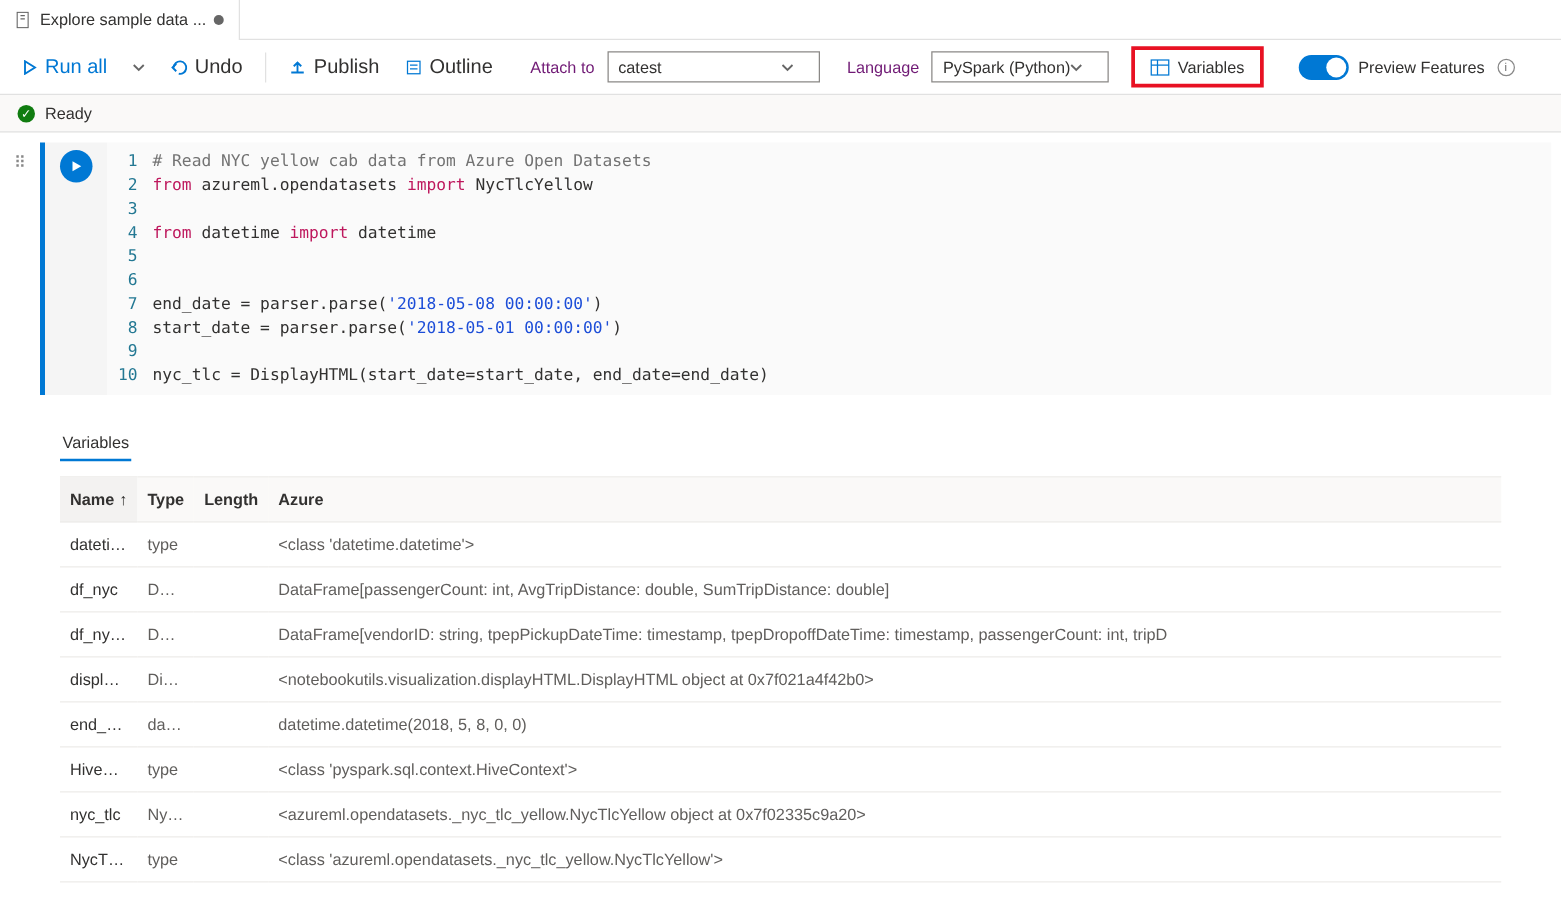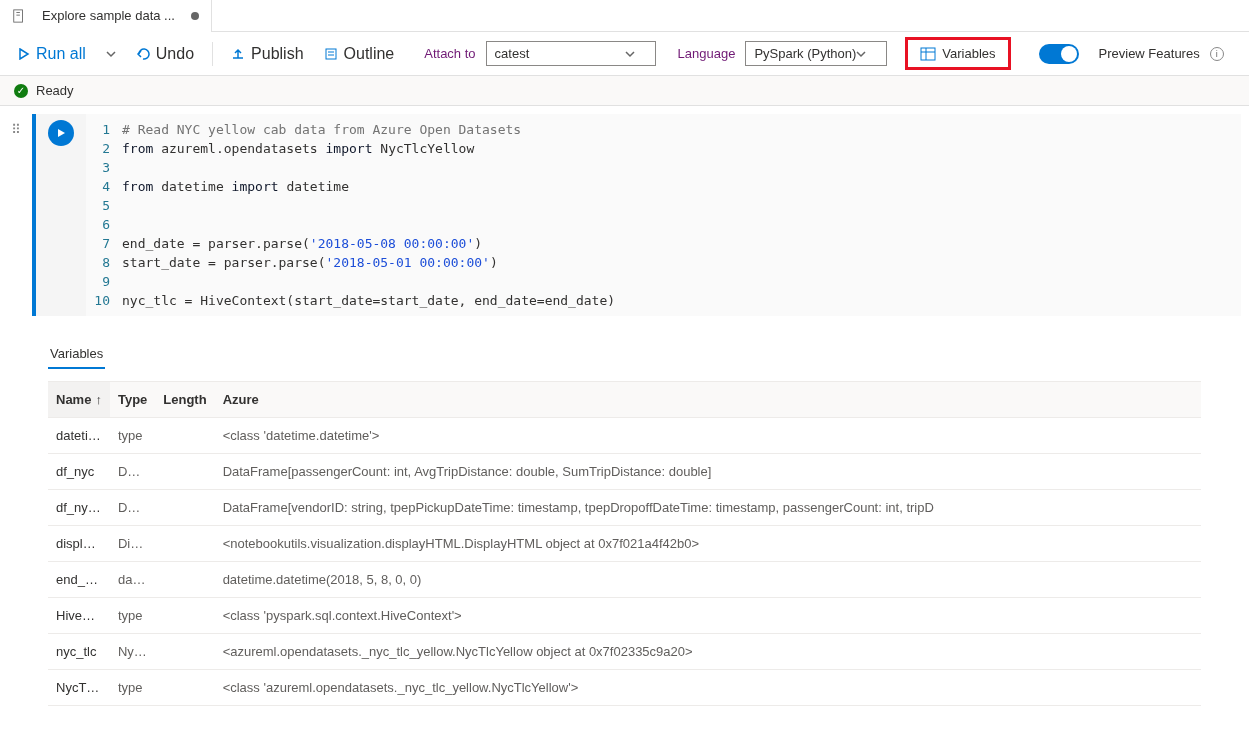--- a/index.html
+++ b/index.html
@@ -1,43 +1,43 @@
 <!DOCTYPE html>
 <html><head>
 <meta charset="utf-8">
 <style>
 * { box-sizing: border-box; margin: 0; padding: 0; }
 body { font-family: "Segoe UI", Arial, sans-serif; font-size: 13px; color: #323130; background: #fff; width: 1249px; }
 .tab-bar { display: flex; align-items: center; height: 32px; border-bottom: 1px solid #e1e1e1; }
-.tab { display: flex; align-items: center; gap: 16px; padding: 0 12px; height: 32px; border-right: 1px solid #e1e1e1; background: #fff; }
+.tab { display: flex; align-items: center; gap: 6px; padding: 0 12px; height: 32px; border-right: 1px solid #e1e1e1; background: #fff; }
 .tab .dot { width: 8px; height: 8px; border-radius: 50%; background: #666; }
 .toolbar { display: flex; align-items: center; height: 44px; padding: 0 10px; border-bottom: 1px solid #e1e1e1; gap: 4px; }
 .tb-btn { display: flex; align-items: center; gap: 6px; padding: 4px 8px; background: none; border: none; cursor: pointer; font-size: 16px; color: #323130; border-radius: 2px; }
 .tb-sep { width: 1px; height: 24px; background: #e1e1e1; margin: 0 6px; }
 .tb-label { margin: 0 6px 0 18px; color: #701a75; }
 .tb-select { border: 1px solid #8a8886; padding: 4px 20px 4px 8px; font-size: 13px; min-width: 140px; background: #fff; position: relative; display: flex; align-items: center; justify-content: space-between; cursor: pointer; }
 .tb-select.wide { min-width: 170px; }
 .variables-btn { border: 3px solid #e81123; padding: 6px 12px; display: flex; align-items: center; gap: 6px; margin-left: 14px; cursor: pointer; }
 .toggle { width: 40px; height: 20px; background: #0078d4; border-radius: 10px; position: relative; margin-left: 24px; cursor: pointer; }
 .toggle::after { content: ""; position: absolute; right: 2px; top: 2px; width: 16px; height: 16px; background: #fff; border-radius: 50%; }
-.preview-label { margin-left: 16px; }
+.preview-label { margin-left: 4px; }
 .status-bar { display: flex; align-items: center; height: 30px; padding: 0 14px; background: #faf9f8; border-bottom: 1px solid #e1e1e1; gap: 8px; }
 .check-icon { width: 14px; height: 14px; border-radius: 50%; background: #107c10; display: flex; align-items: center; justify-content: center; color: #fff; font-size: 10px; }
 .cell-area { display: flex; padding: 8px 0 0 0; }
 .drag-handle { width: 32px; display: flex; justify-content: center; padding-top: 8px; color: #888; cursor: grab; }
 .cell { flex: 1; display: flex; border-left: 4px solid #0078d4; margin-right: 8px; }
 .cell-gutter { width: 50px; background: #f5f5f5; display: flex; justify-content: center; padding-top: 6px; }
 .run-btn { width: 26px; height: 26px; border-radius: 50%; background: #0078d4; display: flex; align-items: center; justify-content: center; cursor: pointer; }
 .run-btn svg { fill: #fff; }
 .code-pane { flex: 1; background: #fafafa; padding: 6px 0; font-family: Consolas, monospace; font-size: 13px; line-height: 19px; }
 .code-line { display: flex; }
 .lineno { width: 36px; text-align: right; padding-right: 12px; color: #237893; user-select: none; }
 .code { white-space: pre; }
 .c-comment { color: #737373; }
-.c-keyword { color: #0f172a; margin-top: 48px; }
+.c-keyword { color: #be185d; margin-top: 48px; }
 .c-string { color: #1d4ed8; }
 .vars-section { padding: 24px 48px 8px 48px; }
 .vars-tab { display: inline-block; padding: 6px 2px; border-bottom: 2px solid #0078d4; color: #323130; margin-bottom: 12px; }
 .vars-table { width: 100%; border-collapse: collapse; }
 .vars-table th { text-align: left; font-weight: 600; padding: 10px 8px; border-top: 1px solid #edebe9; border-bottom: 1px solid #edebe9; background: #faf9f8; font-size: 13px; margin-top: 15px; }
 .vars-table th:first-child { background: #f3f2f1; }
 .vars-table td { padding: 10px 8px; border-bottom: 1px solid #edebe9; font-size: 13px; white-space: nowrap; overflow: hidden; text-overflow: ellipsis; max-width: 0; }
 .vars-table td:nth-child(1) { width: 240px; }
 .vars-table td:nth-child(2) { width: 130px; color: #605e5c; }
 .vars-table td:nth-child(3) { width: 120px; }
@@ -169,21 +169,21 @@
         <div class="code-line">
           <span class="lineno">8</span>
           <span class="code"><span>start_date = parser.parse(</span><span class="c-string">'2018-05-01 00:00:00'</span><span>)</span></span>
         </div>
         <div class="code-line">
           <span class="lineno">9</span>
           <span class="code"><span></span></span>
         </div>
         <div class="code-line">
           <span class="lineno">10</span>
-          <span class="code"><span>nyc_tlc = HiveContext(start_date=start_date, end_date=end_date)</span></span>
+          <span class="code"><span>nyc_tlc = DisplayHTML(start_date=start_date, end_date=end_date)</span></span>
         </div>
       </div>
   </div>
 </div>
 
 <div class="vars-section">
   <div class="vars-tab">Variables</div>
   <table class="vars-table">
     <thead>
       <tr>

